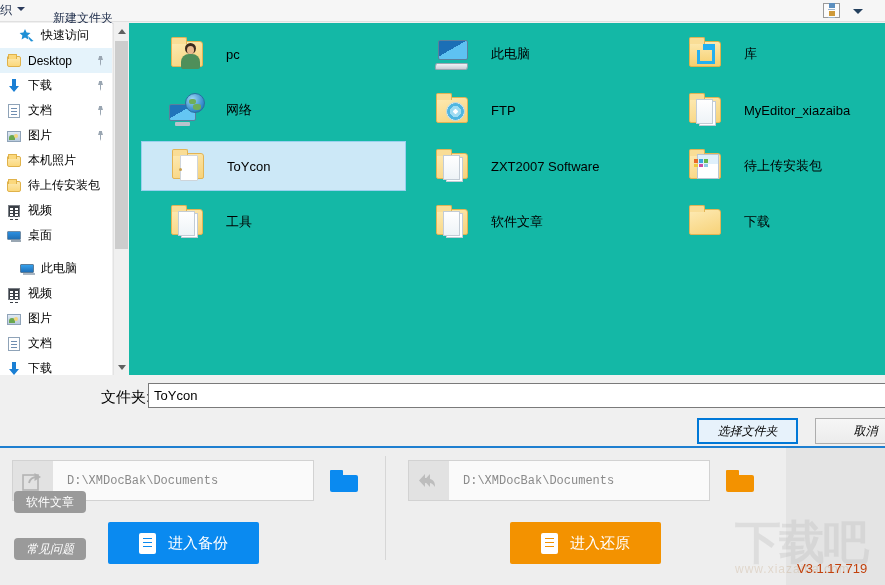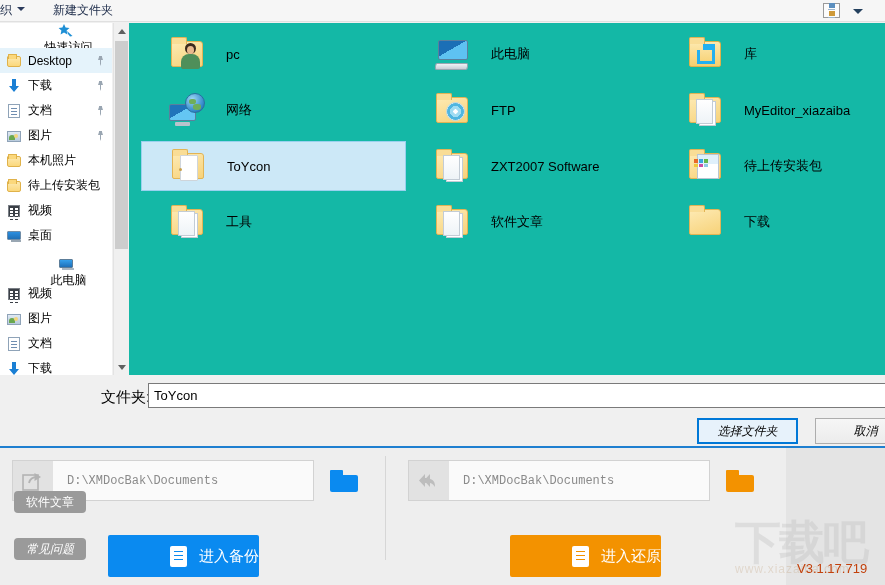--- a/index.html
+++ b/index.html
@@ -22,21 +22,21 @@
   .tb-organize {
     position: absolute; left: -12px; top: 2px;
     font-size: 12px; color: #1b2a48; white-space: nowrap;
   }
   .tb-caret {
     display: inline-block; margin-left: 5px;
     border-left: 4px solid transparent; border-right: 4px solid transparent;
     border-top: 4px solid #2b3b5c; vertical-align: 3px;
   }
   .tb-newfolder {
-    position: absolute; left: 53px; top: 2px;
+    position: absolute; left: 53px; top: 10px;
     font-size: 12px; color: #1b2a48; white-space: nowrap;
   }
   .tb-viewicon {
     position: absolute; right: 45px; top: 3px; width: 17px; height: 15px;
     border: 1px solid #9a9a9a; background: #fcfcfc;
     display: flex; flex-wrap: wrap; align-content: center; justify-content: center;
     padding: 1px;
   }
   .tb-viewicon i { display: block; width: 6px; height: 5px; margin: 0.5px; }
   .tb-viewicon i:nth-child(1) { background: #5c8fbf; }
@@ -53,21 +53,21 @@
   .nav {
     position: absolute; left: 0; top: 23px; width: 112px; height: 352px;
     background: #ffffff; overflow: hidden;
   }
   .nav-row {
     position: relative; height: 25px; display: flex; align-items: center;
     padding-left: 6px; white-space: nowrap; font-size: 12px; color: #000;
   }
   .nav-row.sel { background: #e5f3fb; }
   .nav-row .lbl { margin-left: 6px; }
-  .nav-row.grp { padding-left: 19px; flex-direction: column; }
+  .nav-row.grp { padding-left: 19px; }
   .nav-row .pin {
     position: absolute; right: 7px; top: 8px; width: 9px; height: 10px;
   }
   .pin svg { display: block; }
   .ico { width: 16px; height: 16px; flex: 0 0 16px; position: relative; }
 
   
   .ic-folder { background: linear-gradient(#fde9b0,#fbd87c); border: 1px solid #e0b24a; border-radius: 1px 2px 2px 2px; }
   .ic-folder:before { content:""; position:absolute; left:0; top:-3px; width:7px; height:4px; background:#fbd87c; border:1px solid #e0b24a; border-bottom:none; border-radius:1px 1px 0 0; }
   .ic-doc { background:#fff; border:1px solid #8fa3b8; }
@@ -213,22 +213,22 @@
   }
   .folder-btn { position: absolute; top: 22px; width: 28px; height: 22px; }
   .fb-body { position:absolute; left:0; top:5px; width:28px; height:17px; border-radius:1px 2px 2px 2px; }
   .fb-tab { position:absolute; left:0; top:0px; width:13px; height:6px; border-radius:1px 1px 0 0; }
   .fb-blue .fb-body { background:#0a8af0; } .fb-blue .fb-tab { background:#0a8af0; }
   .fb-org .fb-body { background:#f39200; } .fb-org .fb-tab { background:#f39200; }
 
   .big-btn {
     position: absolute; top: 74px; height: 42px; width: 151px;
     border: none; border-radius: 2px; color: #fff; font-size: 15px;
-    display: flex; align-items: center; justify-content: flex-end; gap: 12px;
-    font-family: "Liberation Sans", sans-serif; cursor: pointer; margin-top: 13px;
+    display: flex; align-items: center; justify-content: center; gap: 12px;
+    font-family: "Liberation Sans", sans-serif; cursor: pointer;
   }
   .big-blue { background: #0a8af0; left: 108px; }
   .big-org { background: #f39200; left: 510px; }
   .bb-ico { width: 17px; height: 21px; position: relative; }
   .bb-ico:before { content:""; position:absolute; inset:0; background:#fff; border-radius:2px; }
   .bb-ico:after { content:""; position:absolute; left:4px; top:5px; width:9px; height:1.5px;
         background: currentColor; box-shadow: 0 4px 0 currentColor, 0 8px 0 currentColor; }
   .big-blue .bb-ico { color: #0a8af0; }
   .big-org .bb-ico { color: #f39200; }
 

